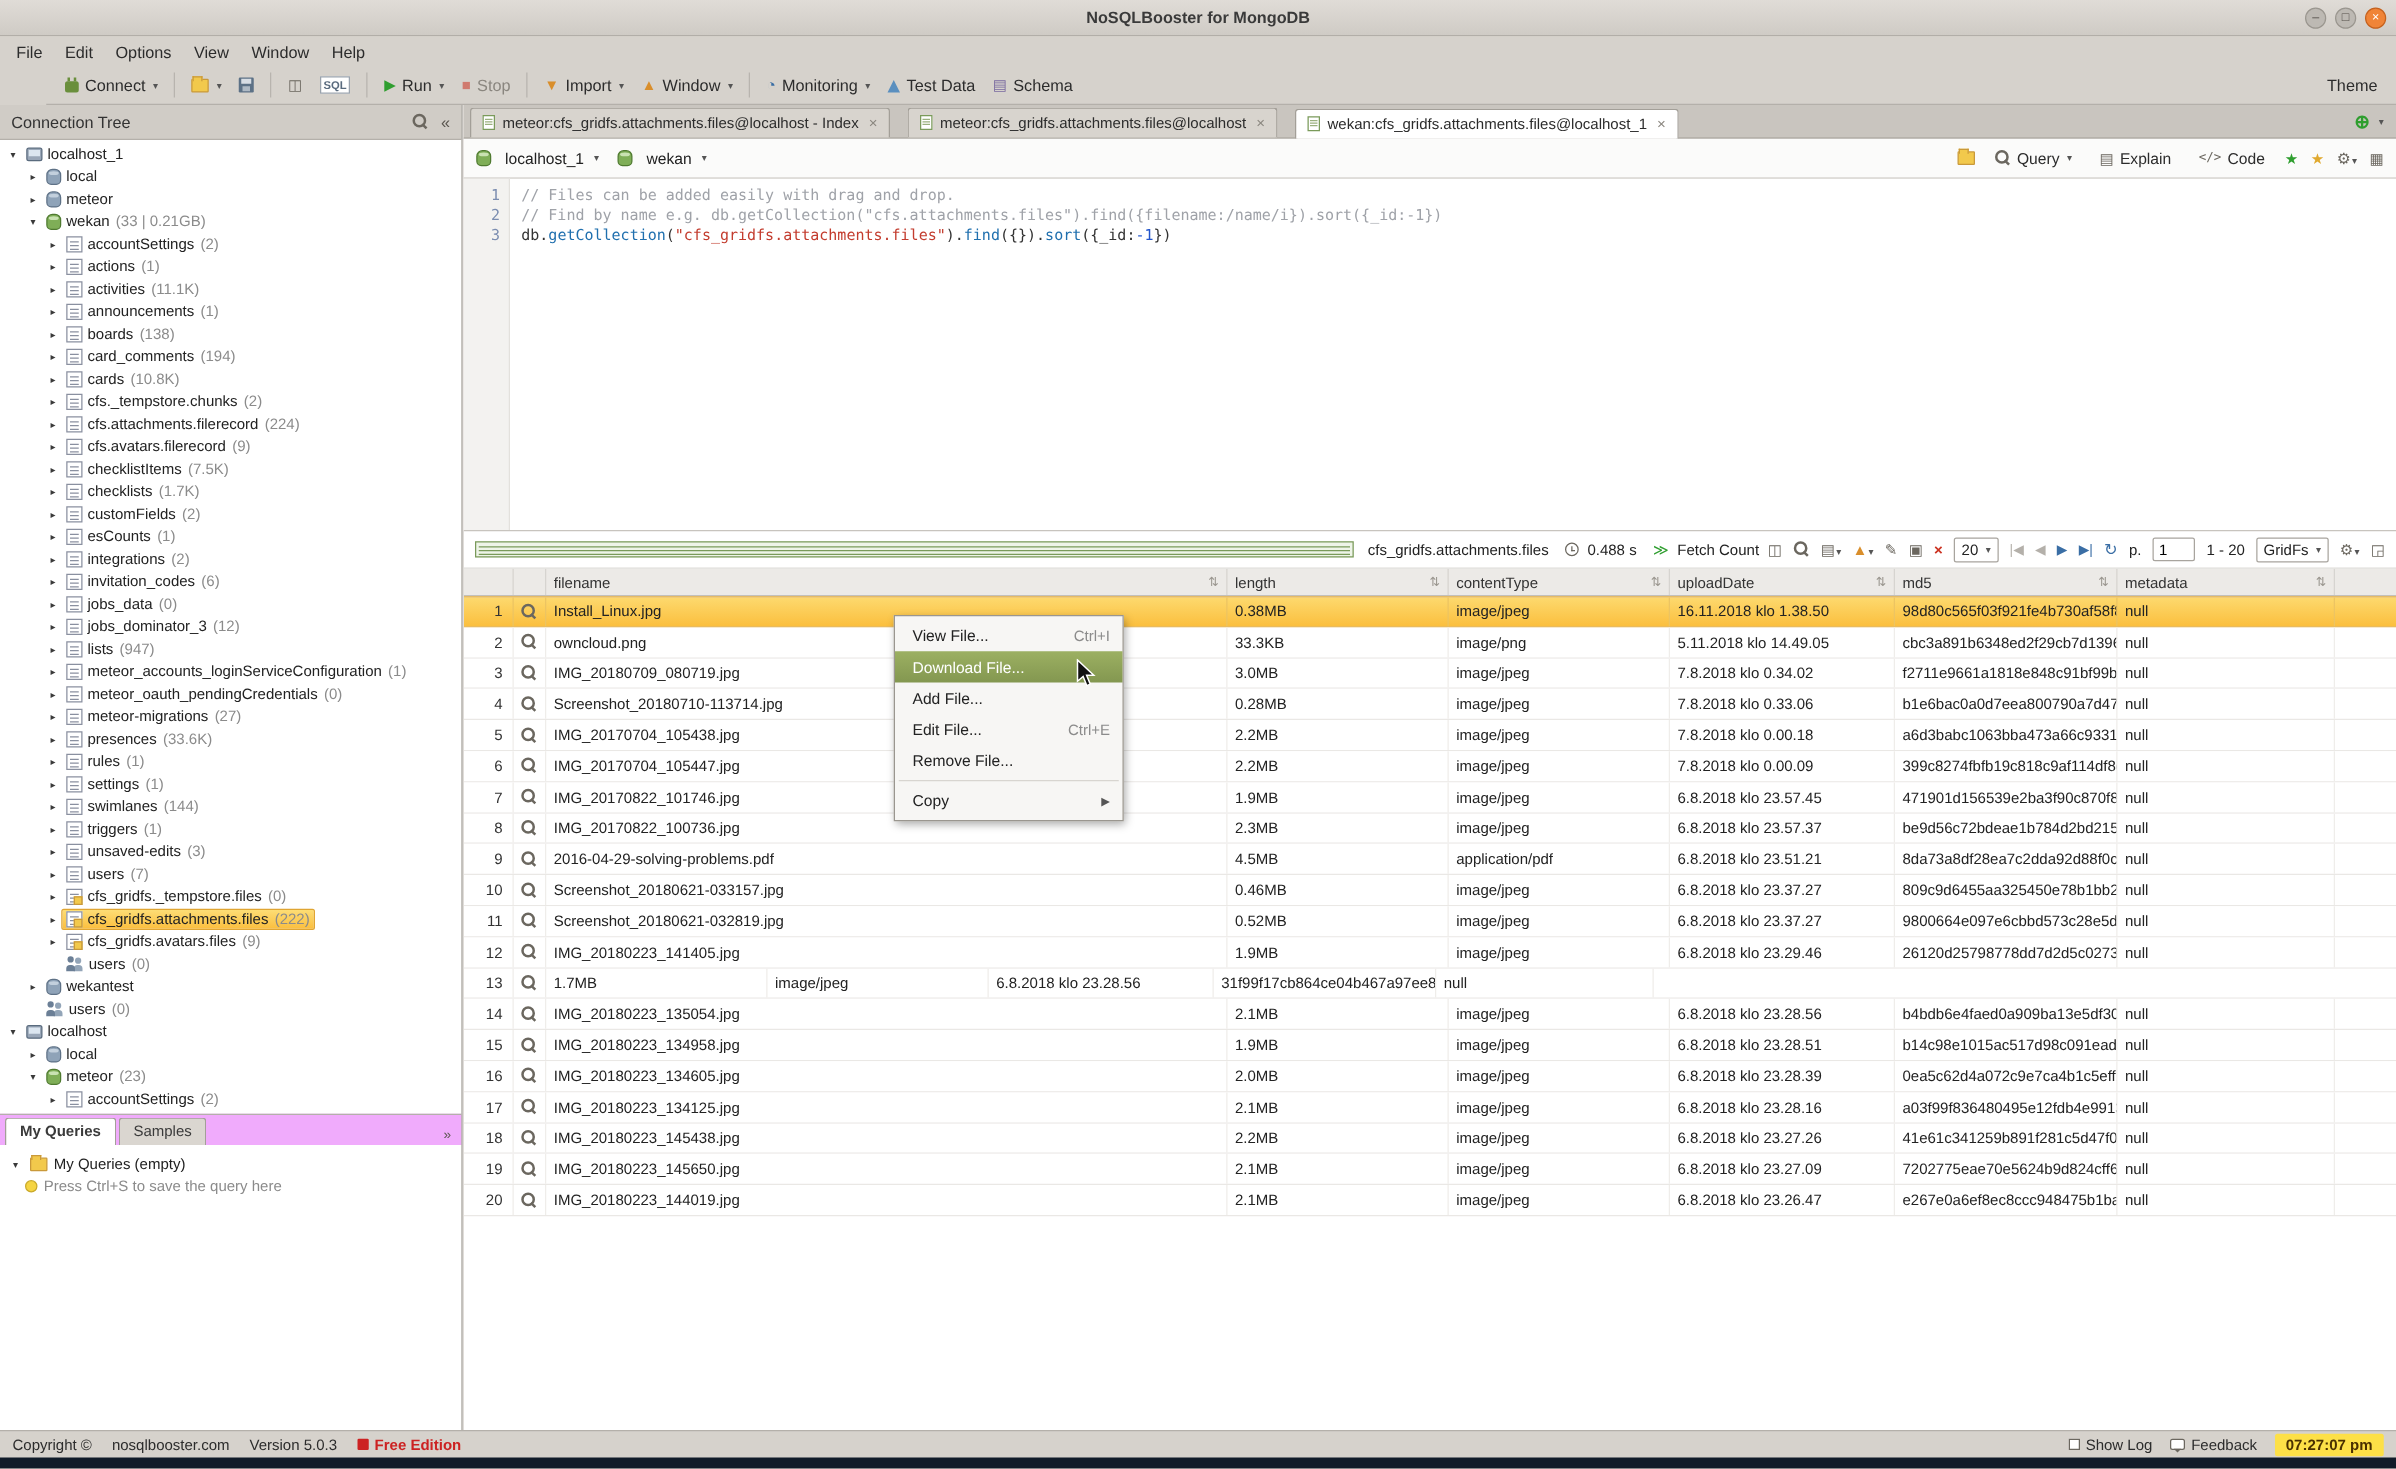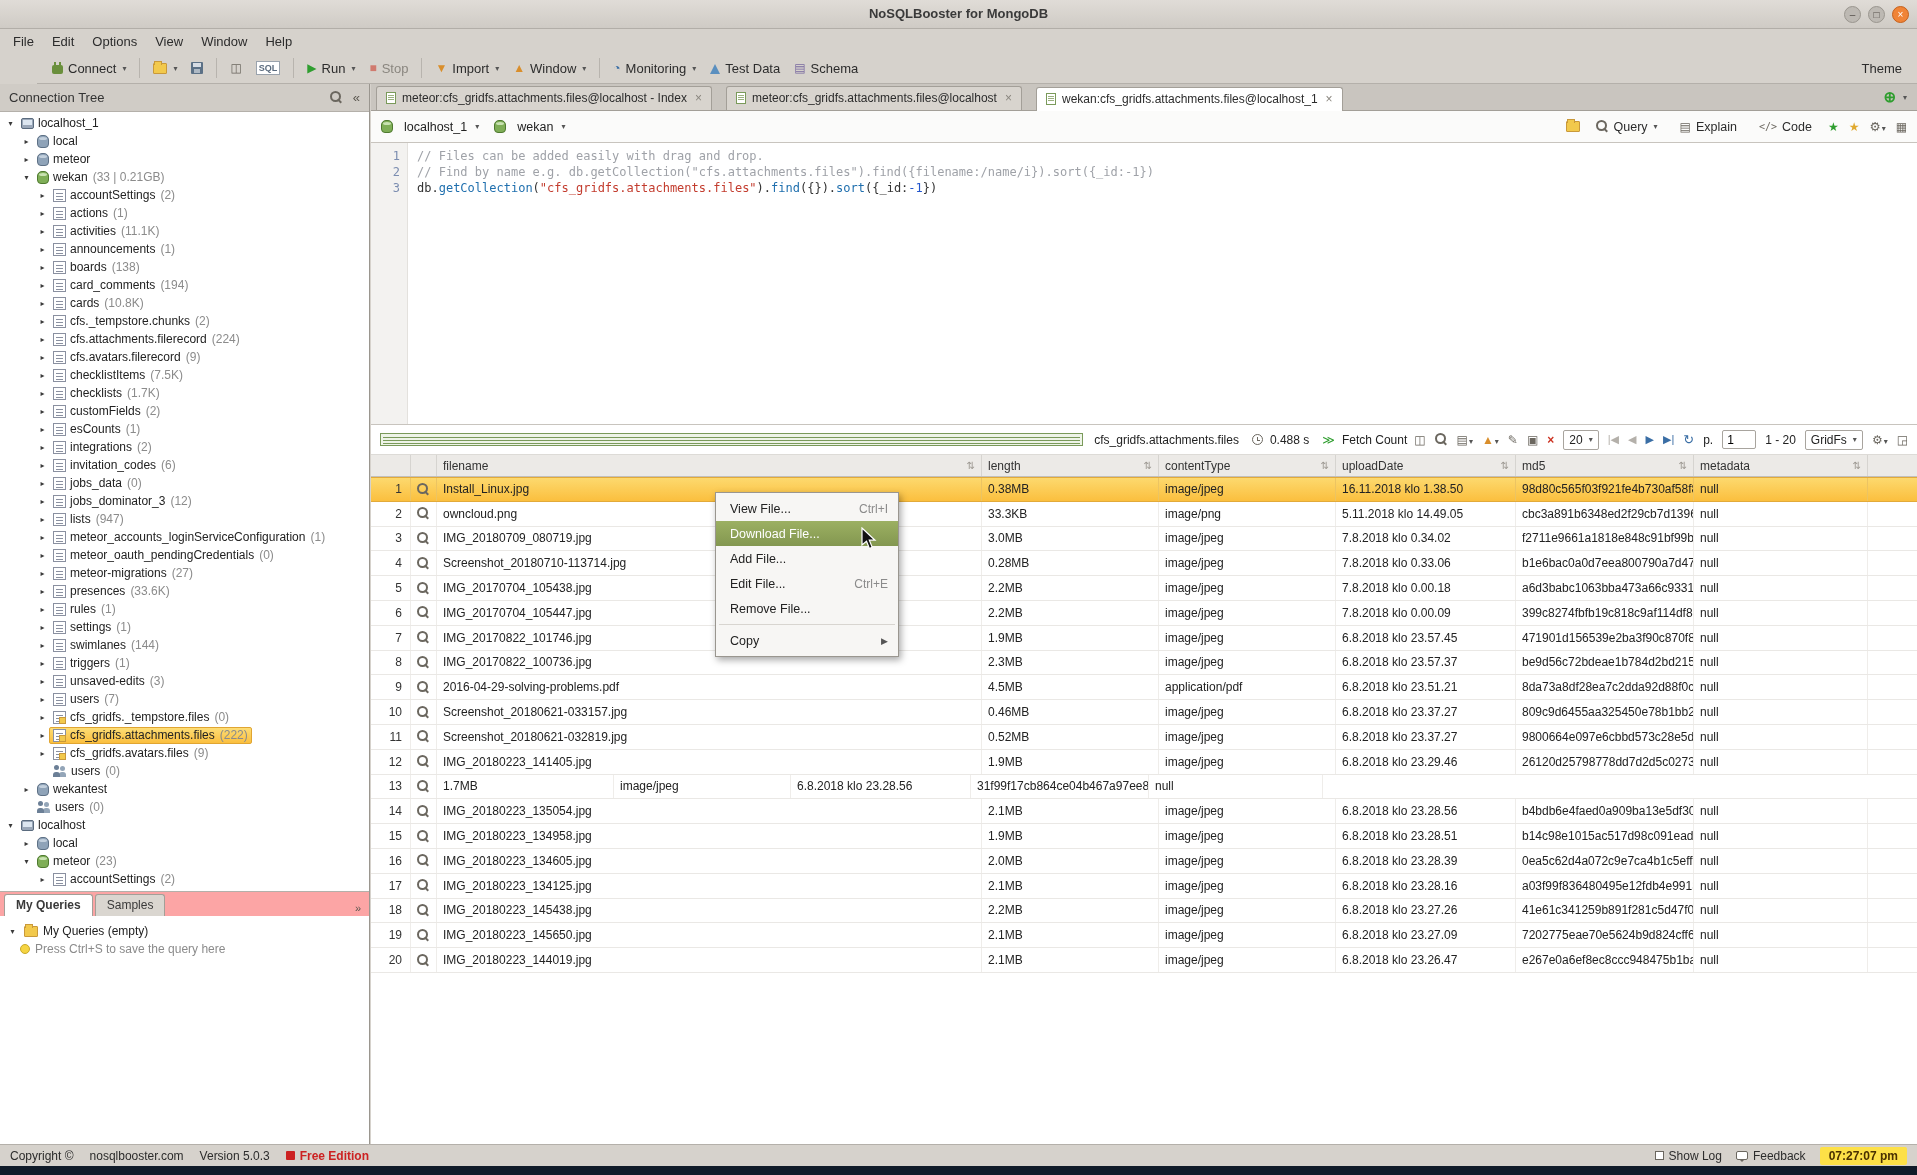--- a/index.html
+++ b/index.html
@@ -72,21 +72,21 @@
   
   .sidebar { position:absolute; top:84px; left:0; width:370px; bottom:31px; background:#fff; border-right:1px solid #9a968f; display:flex; flex-direction:column; }
   .sidebar-header { height:28px; background:#d0ccc6; border-bottom:1px solid #b4b0aa; display:flex; align-items:center; padding:0 9px; font-size:13px; color:#333; gap:8px; }
   .sidebar-header .hico { margin-left:auto; display:flex; gap:10px; align-items:center; }
   .tree { flex:1; overflow:hidden; padding-top:2px; background:#fff; }
   .tree-row { height:18px; display:flex; align-items:center; white-space:nowrap; font-size:12px; }
   .tree-arrow { width:13px; font-size:8px; color:#3a3a3a; text-align:center; flex:none; }
   .tree-main { display:flex; align-items:center; height:17px; padding:0 3px; border:1px solid transparent; border-radius:2px; }
   .tree-main.sel { background:linear-gradient(#fddd75,#fbbf3f); border-color:#e0a532; }
   .tree-count { color:#8b8b8b; margin-left:5px; }
-  .sidebar-tabs { height:25px; background:#fca5a5; border-top:1px solid #b4b0aa; display:flex; align-items:flex-end; padding:2px 4px 0 4px; }
+  .sidebar-tabs { height:25px; background:#f0abfc; border-top:1px solid #b4b0aa; display:flex; align-items:flex-end; padding:2px 4px 0 4px; }
   .sidebar-tab { padding:3px 11px 4px; font-size:12px; border:1px solid #a39f98; border-bottom:none; background:#dad6d0; margin-right:2px; border-radius:3px 3px 0 0; color:#3a3a3a; }
   .sidebar-tab.active { background:#fff; font-weight:bold; }
   .sidebar-tabs .chev { margin-left:auto; color:#5a564f; font-size:11px; padding:2px 4px; }
   .myqueries { height:228px; background:#fff; padding:6px 6px; font-size:12px; }
   .mq-row { display:flex; align-items:center; gap:5px; height:18px; }
   .mq-hint { color:#8b8b8b; padding-left:26px; }
 
   
   .main { position:absolute; left:371px; top:84px; right:0; bottom:31px; background:#fff; display:flex; flex-direction:column; }
   .doc-tabs { height:27px; background:#c9c5bf; display:flex; align-items:flex-end; padding:3px 4px 0 5px; gap:14px; border-bottom:1px solid #a39f98; flex:none; }

